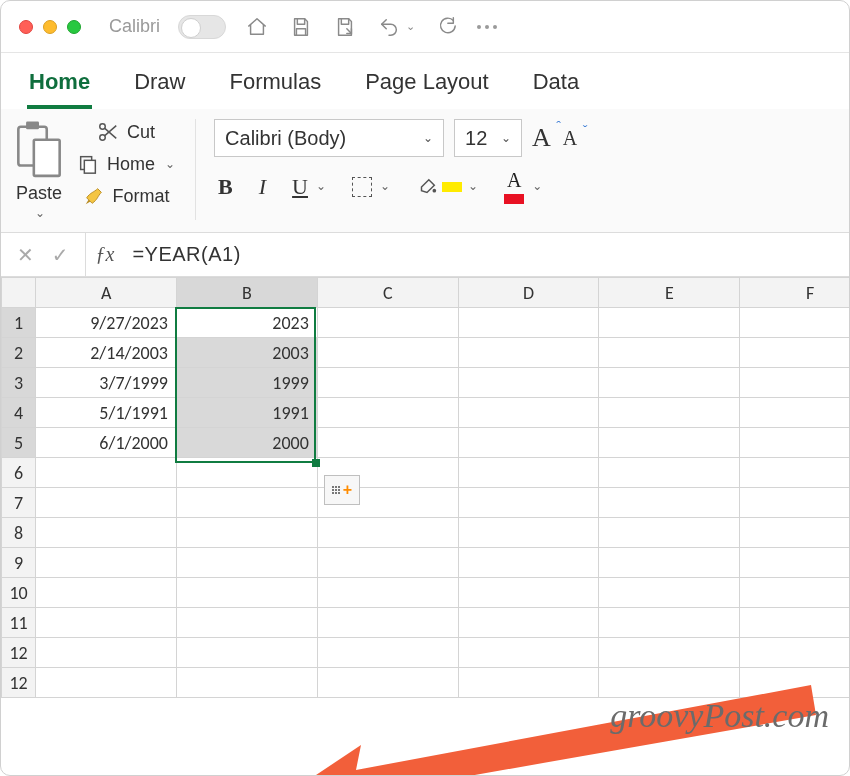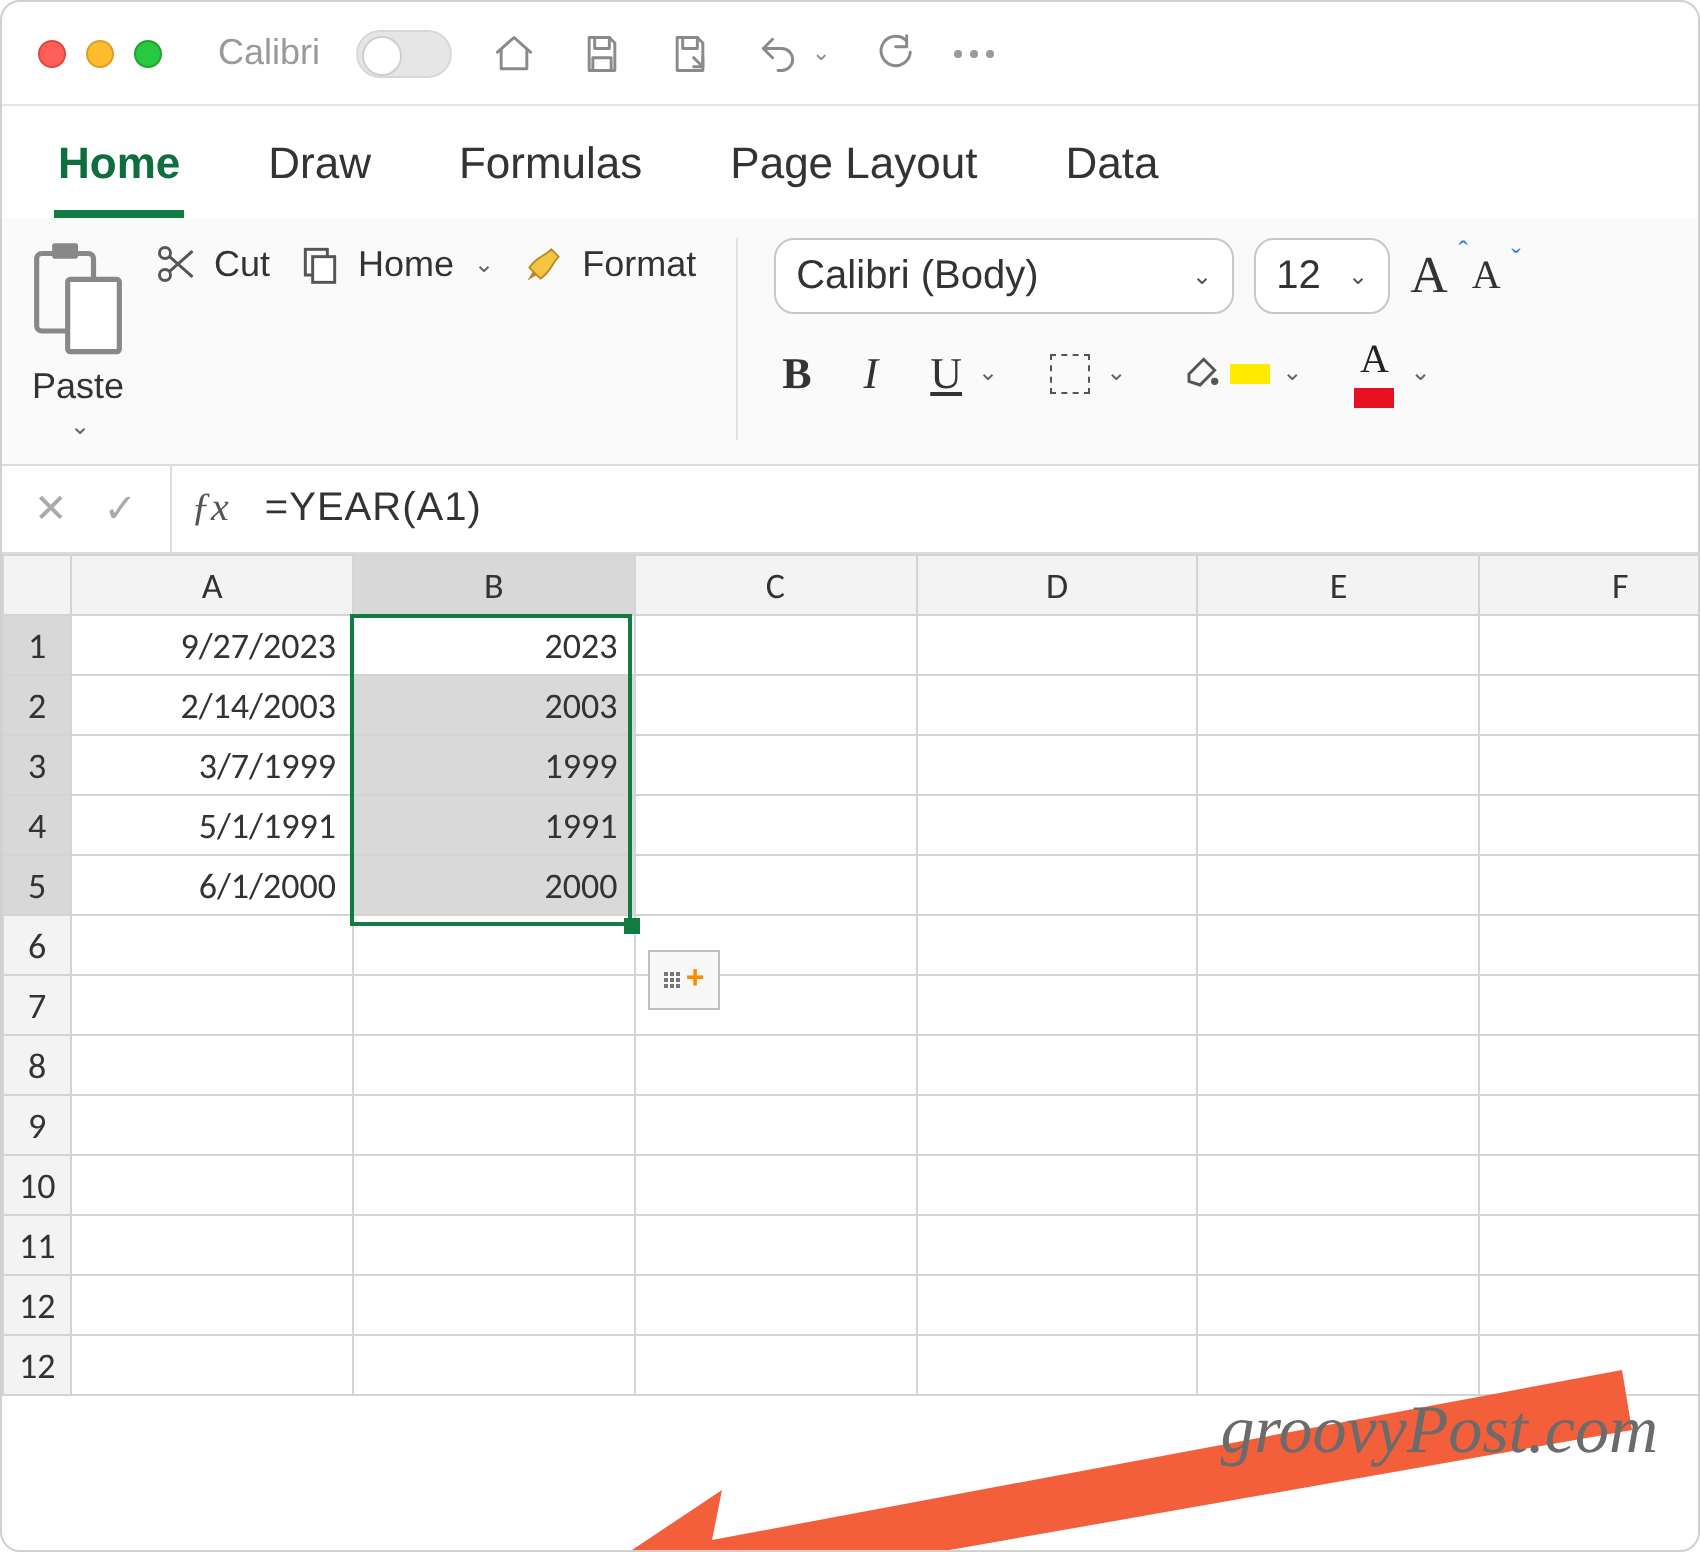--- a/index.html
+++ b/index.html
@@ -61,29 +61,29 @@
   .ribbon-group {
     display:flex; align-items:flex-start; gap:8px;
     padding-right:16px;
     border-right:1px solid #e2e2e2;
   }
   .ribbon-group:last-child { border-right:none; }
   .paste-stack { display:flex; flex-direction:column; align-items:center; gap:2px; }
   .paste-icon { width:52px; height:62px; position:relative; }
   .paste-icon svg { width:100%; height:100%; }
   .paste-label { font-size:18px; }
-  .clip-side { display:flex; flex-direction:row; gap:6px; font-size:18px;align-items:center; }
+  .clip-side { display:flex; flex-direction:column; gap:6px; font-size:18px;align-items:center; }
   .clip-side .row { display:flex; align-items:center; gap:8px; padding:2px 4px; }
   .clip-side svg { width:22px; height:22px; }
   .chev { font-size:12px; color:#666; margin-left:2px; }
 
   .font-group { display:flex; flex-direction:column; gap:10px; flex:1; }
   .font-row1 { display:flex; gap:10px; align-items:center; }
   .dropdown {
-    height:38px; background:#fff; border:1px solid #c8c8c8; border-radius:10px;
+    height:38px; background:#fff; border:1px solid #c8c8c8; border-radius:0;
     display:flex; align-items:center; padding:0 10px; font-size:20px; gap:8px;
   }
   .dd-font { min-width:230px; }
   .dd-size { min-width:68px; }
   .dd-caret { margin-left:auto; font-size:12px; color:#555; }
   .bigA { display:flex; align-items:center; gap:12px; font-size:26px; font-family:"Times New Roman", serif; }
   .bigA span { position:relative; }
   .bigA .inc::after, .bigA .dec::after {
     content:"ˆ"; position:absolute; top:-4px; right:-10px; font-size:14px; color:#3a7bd5;
   }

